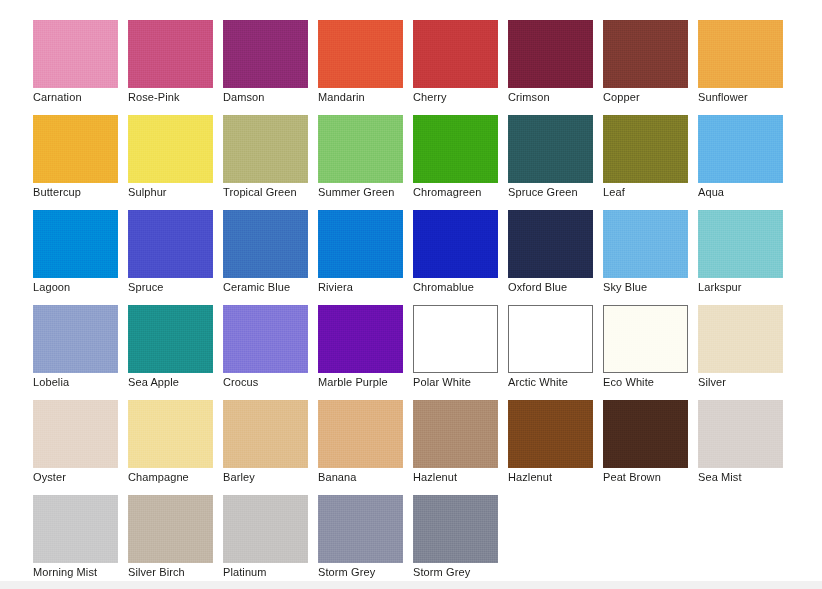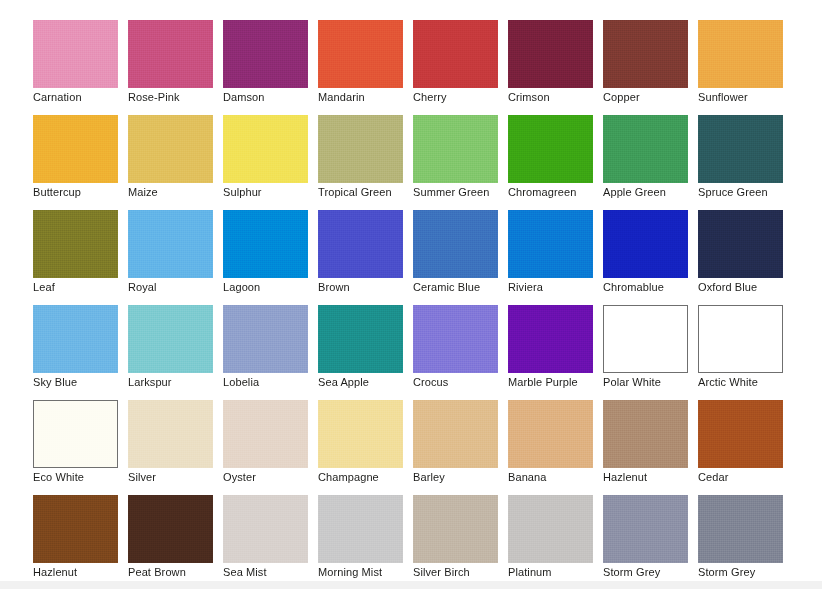--- a/index.html
+++ b/index.html
@@ -121,62 +121,54 @@
       </div>
       <div class="cell">
         <div class="chip" style="background-color: rgb(237, 169, 69);"></div>
         <div class="label">Sunflower</div>
       </div>
       <div class="cell">
         <div class="chip" style="background-color: rgb(239, 177, 50);"></div>
         <div class="label">Buttercup</div>
       </div>
       <div class="cell">
-        <div class="chip" style="background-color: rgb(225, 192, 92);"></div>
-        <div class="label">Maize</div>
-      </div>
-      <div class="cell">
         <div class="chip" style="background-color: rgb(242, 226, 86);"></div>
         <div class="label">Sulphur</div>
       </div>
       <div class="cell">
         <div class="chip" style="background-color: rgb(181, 180, 120);"></div>
         <div class="label">Tropical Green</div>
       </div>
       <div class="cell">
         <div class="chip" style="background-color: rgb(129, 199, 107);"></div>
         <div class="label">Summer Green</div>
       </div>
       <div class="cell">
         <div class="chip" style="background-color: rgb(59, 165, 19);"></div>
         <div class="label">Chromagreen</div>
       </div>
       <div class="cell">
-        <div class="chip" style="background-color: rgb(62, 155, 88);"></div>
-        <div class="label">Apple Green</div>
-      </div>
-      <div class="cell">
         <div class="chip" style="background-color: rgb(43, 90, 94);"></div>
         <div class="label">Spruce Green</div>
       </div>
       <div class="cell">
         <div class="chip" style="background-color: rgb(125, 122, 39);"></div>
         <div class="label">Leaf</div>
       </div>
       <div class="cell">
         <div class="chip" style="background-color: rgb(98, 180, 232);"></div>
-        <div class="label">Royal</div>
+        <div class="label">Aqua</div>
       </div>
       <div class="cell">
         <div class="chip" style="background-color: rgb(0, 137, 216);"></div>
         <div class="label">Lagoon</div>
       </div>
       <div class="cell">
         <div class="chip" style="background-color: rgb(74, 78, 203);"></div>
-        <div class="label">Brown</div>
+        <div class="label">Spruce</div>
       </div>
       <div class="cell">
         <div class="chip" style="background-color: rgb(60, 113, 189);"></div>
         <div class="label">Ceramic Blue</div>
       </div>
       <div class="cell">
         <div class="chip" style="background-color: rgb(10, 121, 212);"></div>
         <div class="label">Riviera</div>
       </div>
       <div class="cell">
@@ -239,24 +231,20 @@
         <div class="chip" style="background-color: rgb(224, 189, 140);"></div>
         <div class="label">Barley</div>
       </div>
       <div class="cell">
         <div class="chip" style="background-color: rgb(223, 177, 128);"></div>
         <div class="label">Banana</div>
       </div>
       <div class="cell">
         <div class="chip" style="background-color: rgb(173, 139, 112);"></div>
         <div class="label">Hazlenut</div>
-      </div>
-      <div class="cell">
-        <div class="chip" style="background-color: rgb(168, 80, 31);"></div>
-        <div class="label">Cedar</div>
       </div>
       <div class="cell">
         <div class="chip" style="background-color: rgb(123, 70, 28);"></div>
         <div class="label">Hazlenut</div>
       </div>
       <div class="cell">
         <div class="chip" style="background-color: rgb(74, 43, 30);"></div>
         <div class="label">Peat Brown</div>
       </div>
       <div class="cell">

